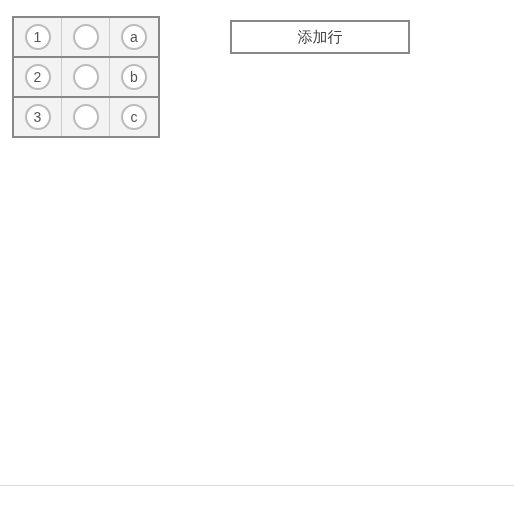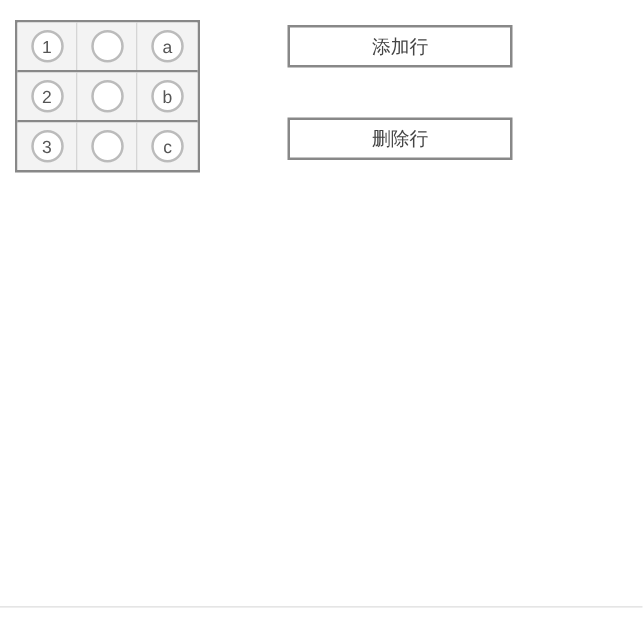--- a/index.html
+++ b/index.html
@@ -112,18 +112,17 @@
         <div class="circle"></div>
       </div>
       <div class="cell">
         <div class="circle">c</div>
       </div>
     </div>
   </div>
 
   <div class="buttons">
     <div class="btn">添加行</div>
-    <div class="btn">删除行</div>
   </div>
 
 </div>
 
 <div class="footer-line"></div>
 
 </body></html>

